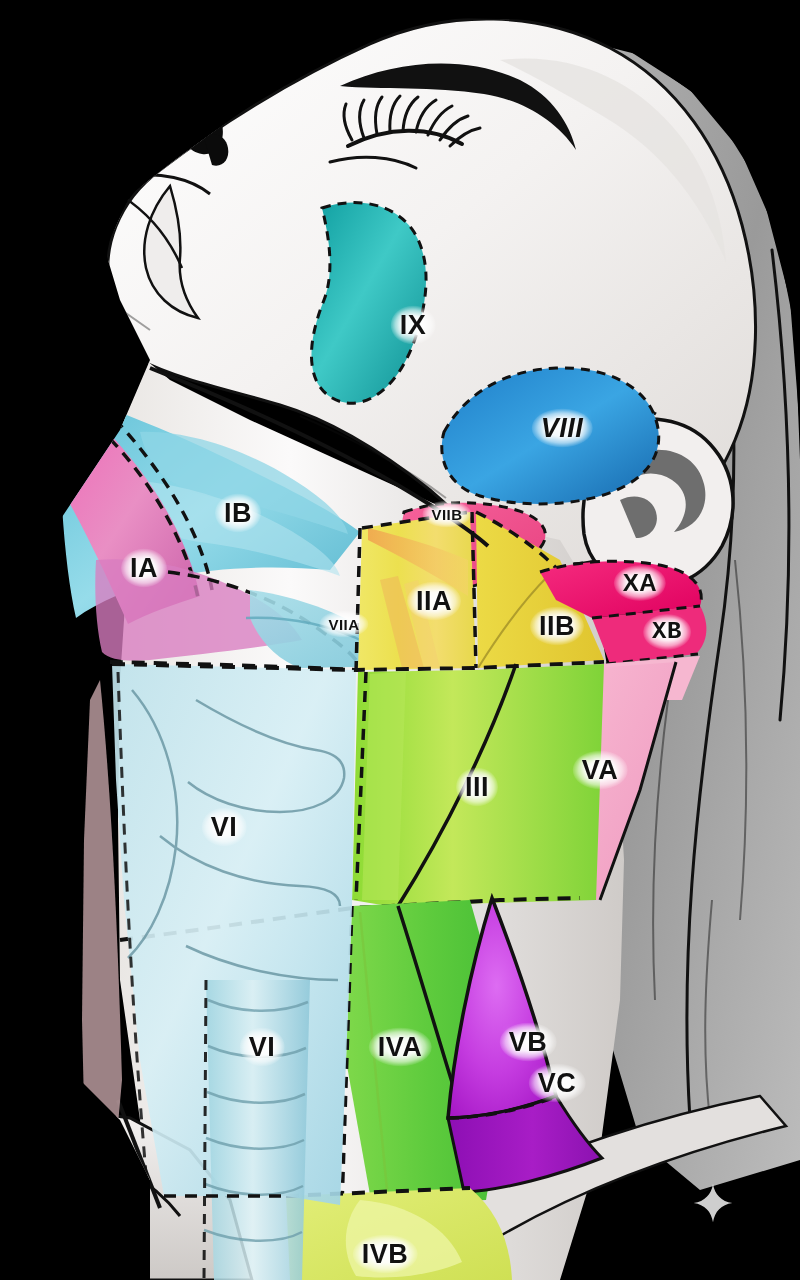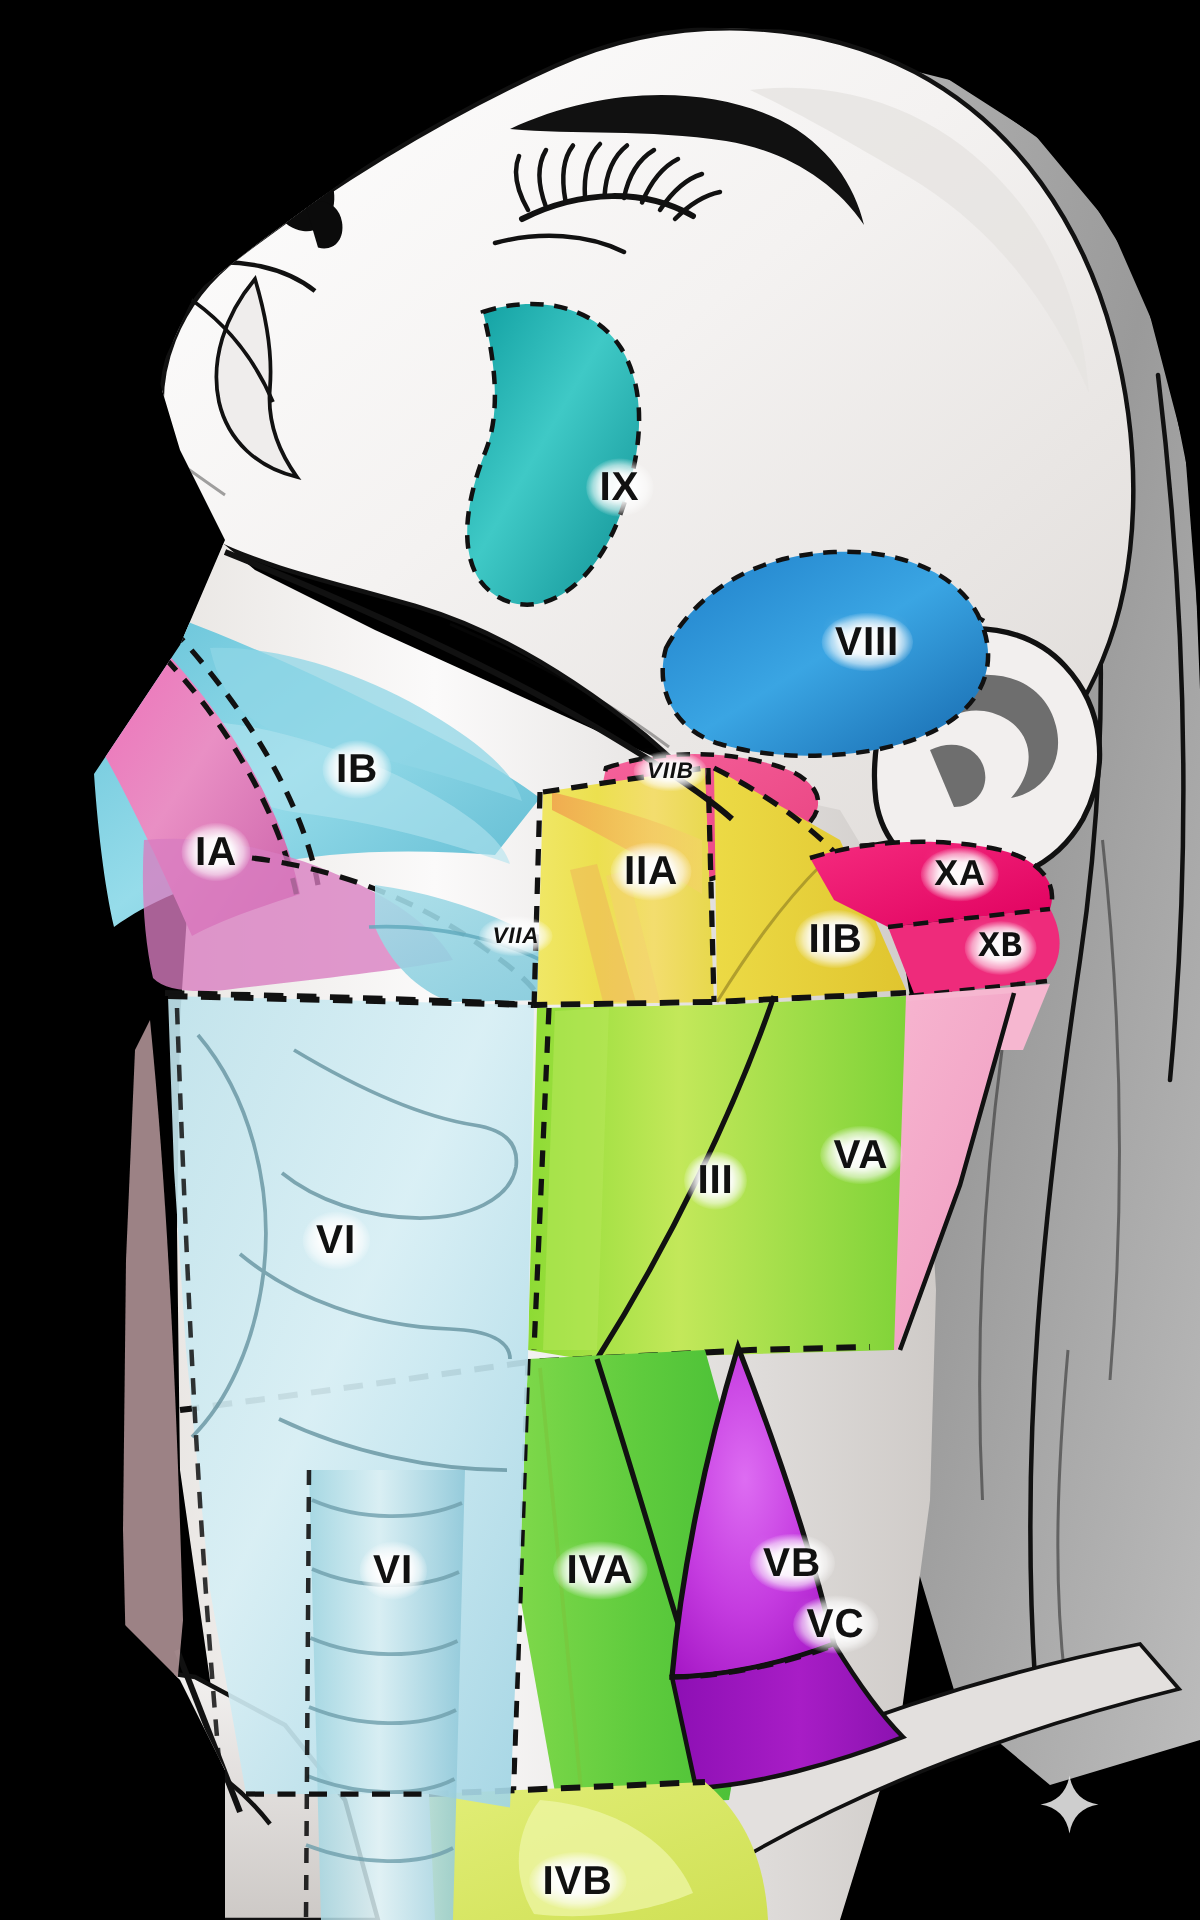--- a/index.html
+++ b/index.html
@@ -31,21 +31,21 @@
     border-radius:50%;
     background:radial-gradient(ellipse 64% 62% at 50% 50%,
                rgba(255,255,255,.98) 0%,
                rgba(255,255,255,.92) 36%,
                rgba(255,255,255,.55) 62%,
                rgba(255,255,255,0) 82%);
     text-shadow:0 0 5px #fff,0 0 9px #fff;
   }
   .lbl.sz-lg{font-size:27px;}
   .lbl.sz-sm{font-size:24px;}
-  .lbl.sz-xs{font-size:15px;font-style:italic;}
+  .lbl.sz-xs{font-size:15px;}
 
   
   #sparkle{
     position:absolute;
     left:713px;top:1203px;
     width:42px;height:42px;
     transform:translate(-50%,-50%);
     opacity:.85;
   }
 </style>
@@ -379,31 +379,31 @@
       <path d="M164,1196 L288,1196" fill="none" stroke="#111" stroke-width="3.5" stroke-dasharray="12 9"></path>
 
       <path d="M150,368 C230,400 320,440 396,484 C440,510 470,530 488,546" fill="none" stroke="#111" stroke-width="4"></path>
       <path d="M300,416 C356,440 406,468 446,498" fill="none" stroke="#111" stroke-width="2" opacity=".35"></path>
 
     </g>
   </svg>
 
   <div id="labels">
     <div class="lbl sz-lg" style="left:413px;top:325px;">IX</div>
-    <div class="lbl sz-lg" style="left:578px;top:428px;">VIII</div>
+    <div class="lbl sz-lg" style="left:562px;top:428px;font-style:italic;">VIII</div>
     <div class="lbl sz-lg" style="left:238px;top:513px;">IB</div>
     <div class="lbl sz-lg" style="left:144px;top:568px;">IA</div>
     <div class="lbl sz-xs" style="left:344px;top:624px;">VIIA</div>
     <div class="lbl sz-xs" style="left:447px;top:514px;">VIIB</div>
-    <div class="lbl sz-lg" style="left:434px;top:581px;text-align:center;">IIA</div>
+    <div class="lbl sz-lg" style="left:434px;top:601px;text-align:center;">IIA</div>
     <div class="lbl sz-lg" style="left:557px;top:626px;">IIB</div>
     <div class="lbl sz-sm" style="left:640px;top:583px;">XA</div>
     <div class="lbl sz-sm" style="left:667px;top:632px;font-family:Liberation Mono, monospace;">XB</div>
     <div class="lbl sz-lg" style="left:477px;top:787px;">III</div>
-    <div class="lbl sz-lg" style="left:574px;top:770px;">VA</div>
+    <div class="lbl sz-lg" style="left:600px;top:770px;">VA</div>
     <div class="lbl sz-lg" style="left:224px;top:827px;">VI</div>
     <div class="lbl sz-lg" style="left:262px;top:1047px;">VI</div>
     <div class="lbl sz-lg" style="left:400px;top:1047px;">IVA</div>
     <div class="lbl sz-lg" style="left:528px;top:1042px;">VB</div>
     <div class="lbl sz-lg" style="left:557px;top:1083px;text-align:right;">VC</div>
     <div class="lbl sz-lg" style="left:385px;top:1254px;">IVB</div>
   </div>
 
   <svg id="sparkle" viewBox="0 0 100 100">
     <path d="M50,4 C54,30 70,46 96,50 C70,54 54,70 50,96 C46,70 30,54 4,50 C30,46 46,30 50,4 Z" fill="#f2f2f2"></path>

